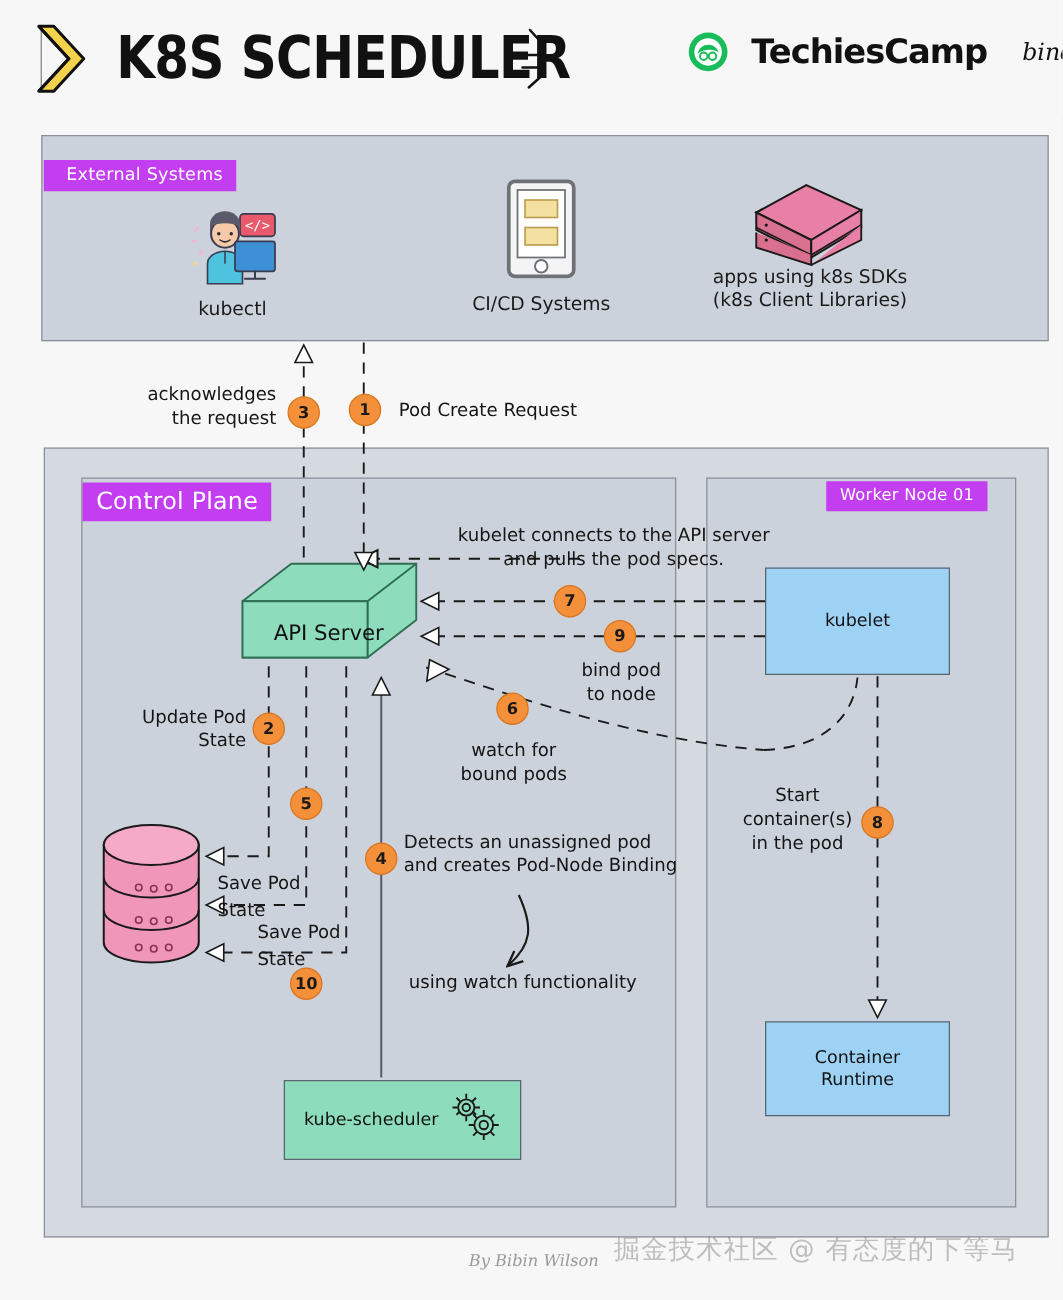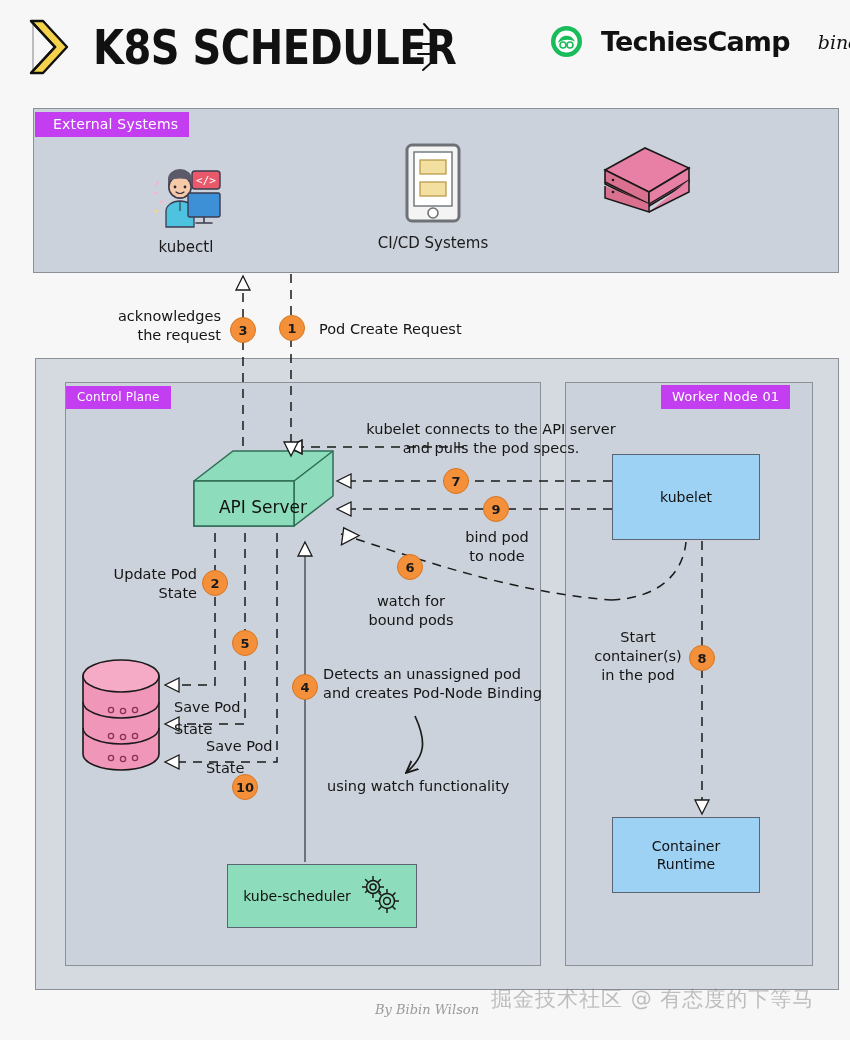--- a/index.html
+++ b/index.html
@@ -34,22 +34,22 @@
 
   
   .panel { position: absolute; background: #ccd2db; border: 1px solid #8b8f96; box-sizing: border-box; }
   .panel-outer { background: #d5d9e0; }
   .panel-inner { background: #ccd2db; }
   .panel-tag {
     position: absolute; background: #c23ef0; color:#fff;
     font-size: 14px; padding: 4px 11px 5px 11px; white-space: nowrap;
     font-family: "DejaVu Sans", sans-serif; letter-spacing:.2px;
   }
-  .tag-ext   { left: 24px;  top: 112px; padding-left: 18px; }
-  .tag-cp    { left: 55px;  top: 386px; font-size: 12px; }
+  .tag-ext   { left: 24px;  top: 128px; padding-left: 18px; }
+  .tag-cp    { left: 55px;  top: 386px; font-size: 19px; }
   .tag-wn    { left: 650px; top: 385px; font-size: 13px; }
 
   
   .node-label { position: absolute; text-align: center; font-size: 15px; color: #1a1a1a; line-height: 1.28; white-space: nowrap; }
 
   .box3d { position: absolute; }
   .apiserver-text {
     position: absolute; left: 192px; top: 497px; width: 120px;
     text-align: center; font-size: 17px; color: #111;
   }
@@ -182,20 +182,22 @@
       <path d="M8 30 L48 8 L92 28 L52 52 Z" fill="#e87fa4" stroke="#1a1a1a" stroke-width="1.6"></path>
       <path d="M8 30 L8 44 L52 66 L52 52 Z" fill="#d9708f" stroke="#1a1a1a" stroke-width="1.6"></path>
       <path d="M92 28 L92 42 L52 66 L52 52 Z" fill="#e87fa4" stroke="#1a1a1a" stroke-width="1.6"></path>
       <path d="M8 42 L52 64 L92 40" fill="none" stroke="#1a1a1a" stroke-width="1.4"></path>
       <path d="M8 46 L8 58 L52 72 L52 64" fill="#d9708f" stroke="#1a1a1a" stroke-width="1.5"></path>
       <path d="M92 40 L92 52 L52 72" fill="#e87fa4" stroke="#1a1a1a" stroke-width="1.5"></path>
       <circle cx="16" cy="40" r="1.3" fill="#1a1a1a"></circle>
         <circle cx="16" cy="52" r="1.3" fill="#1a1a1a"></circle>
     </svg>
   </div>
+  <div class="node-label" style="left:540px; top:212px; width:194px; white-space:pre-line;">apps using k8s SDKs
+(k8s Client Libraries)</div>
 
   <div class="box3d" style="left:182px; top:448px;">
     <svg width="148" height="92" viewBox="0 0 148 92">
       <path d="M1 78 L1 33 L40 3 L140 3 L140 48 L101 78 Z" fill="#8ddcbb" stroke="#2f6e55" stroke-width="1.5"></path>
       <path d="M1 33 L101 33 L140 3" fill="none" stroke="#2f6e55" stroke-width="1.5"></path>
       <path d="M101 33 L101 78" fill="none" stroke="#2f6e55" stroke-width="1.5"></path>
       <rect x="1" y="33" width="100" height="45" fill="#8ddcbb" stroke="#2f6e55" stroke-width="1.5"></rect>
     </svg>
   </div>
   <div class="apiserver-text">API Server</div>

